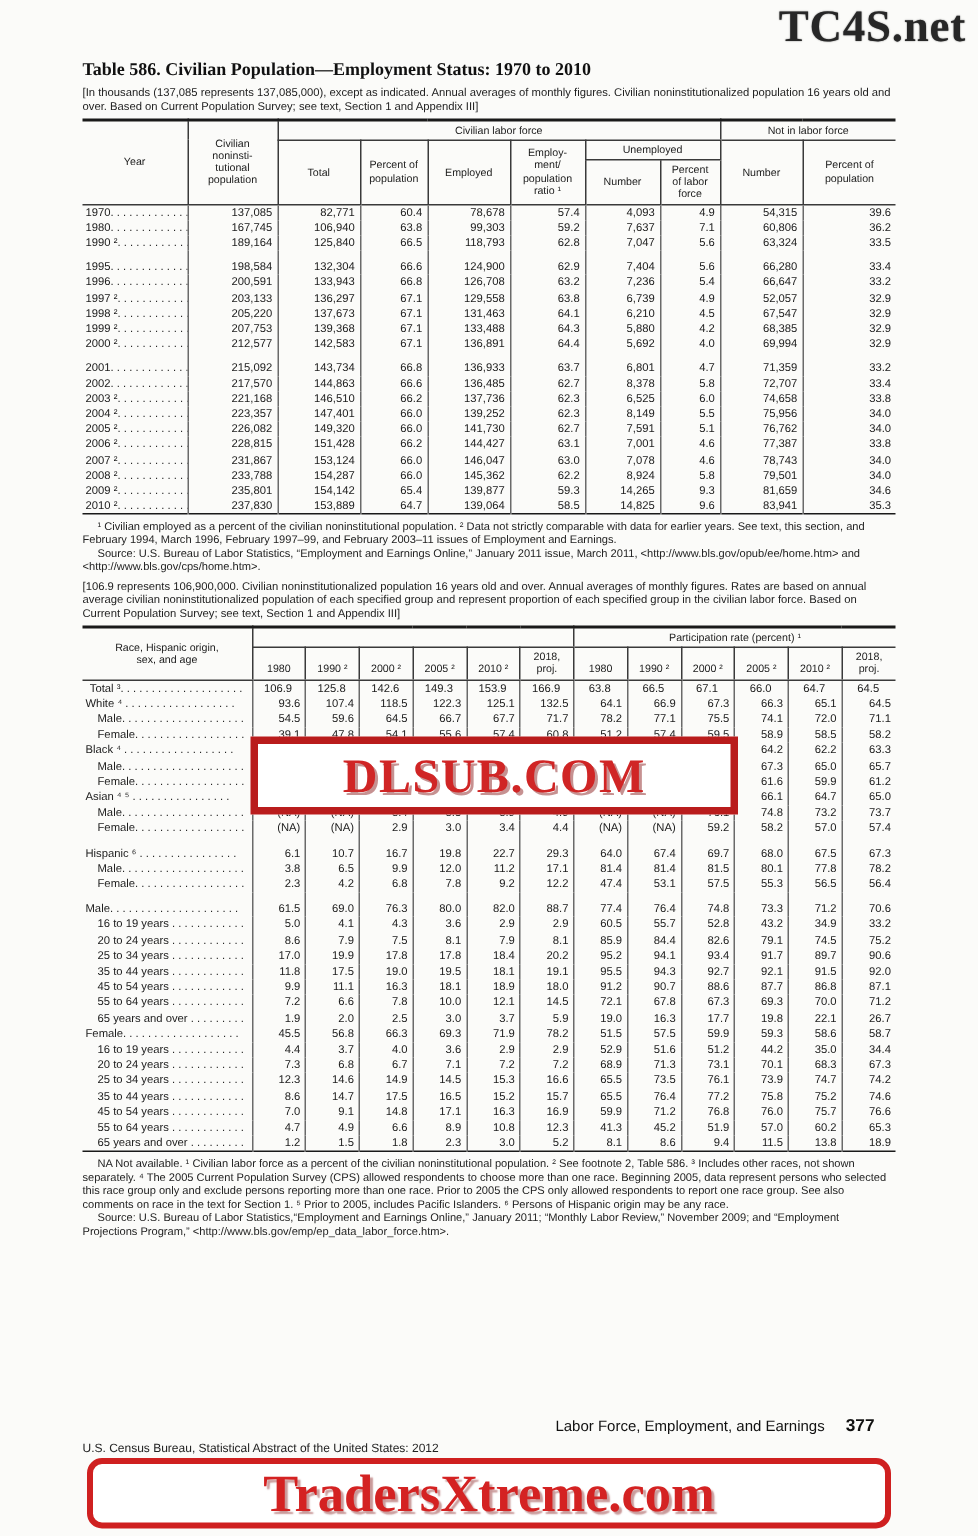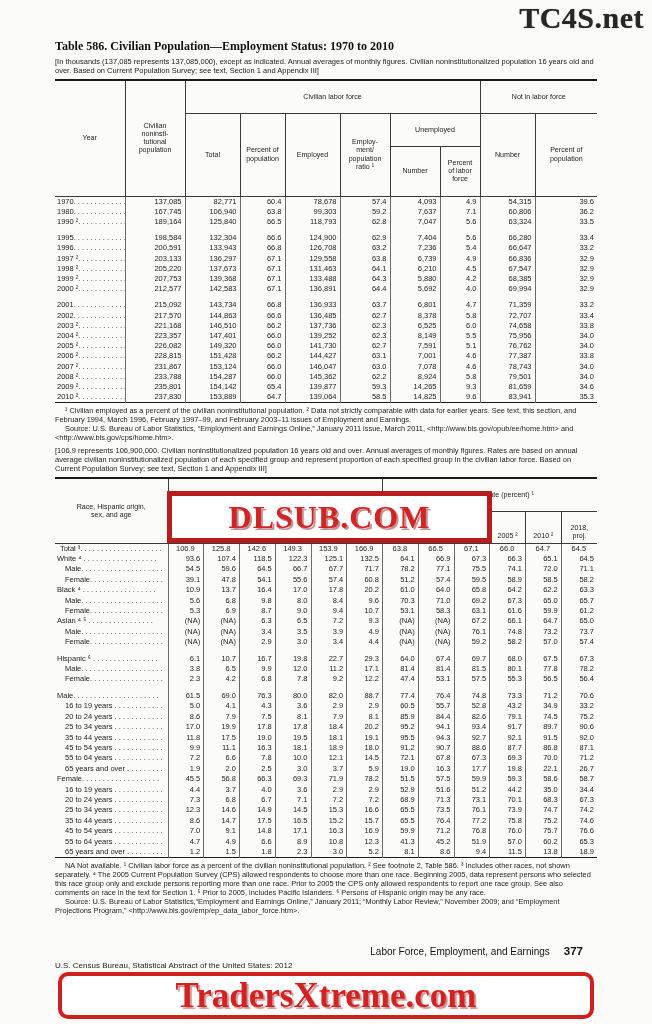--- a/index.html
+++ b/index.html
@@ -11,21 +11,21 @@
 
   
   .t-title { font-family:"Liberation Serif",serif; font-weight:bold; font-size:12px; line-height:13.5px; margin-top:40px; color:#111; }
   .t-title.second { margin-top:32px; }
   .t-note { font-size:7.5px; line-height:9px; margin-top:3px; color:#222; }
 
   
   table.tbl { border-collapse:collapse; table-layout:fixed; width:100%; margin-top:4px;
               border-top:2px solid #1a1a1a; border-bottom:1px solid #1a1a1a; }
   .tbl th { font-weight:normal; font-size:7.1px; line-height:8.2px; text-align:center; vertical-align:middle;
-            padding:12px 1px; border-left:1px solid #3a3a3a; border-bottom:1px solid #3a3a3a; color:#1b1b1b; }
+            padding:2px 1px; border-left:1px solid #3a3a3a; border-bottom:1px solid #3a3a3a; color:#1b1b1b; }
   .tbl th.stub-h { border-left:none; }
   .tbl td { border-left:1px solid #6a6a6a; font-size:7.5px; padding:0 3px 0 2px; white-space:nowrap; }
   .t586 td { line-height:10.2px; }
   .t587 td { line-height:10.4px; }
   .tbl td.stub { border-left:none; text-align:left; overflow:hidden; padding-left:2px; }
   .tbl td.stub.ind { padding-left:10px; }
   .tbl td.num { text-align:right; }
   .tbl tr.sep td { padding-top:6px; }
   .tbl tr.bold td { font-weight:normal;text-align:center; }
   .t587 thead tr.yr-row th { vertical-align:bottom; padding-bottom:2px; }
@@ -169,21 +169,21 @@
         </tr>
         <tr>
           <td class="stub">1997 ². . . . . . . . . . . . .</td>
           <td class="num">203,133</td>
           <td class="num">136,297</td>
           <td class="num">67.1</td>
           <td class="num">129,558</td>
           <td class="num">63.8</td>
           <td class="num">6,739</td>
           <td class="num">4.9</td>
-          <td class="num">66,836</td>
+          <td class="num">52,057</td>
           <td class="num">32.9</td>
         </tr>
         <tr>
           <td class="stub">1998 ². . . . . . . . . . . . .</td>
           <td class="num">205,220</td>
           <td class="num">137,673</td>
           <td class="num">67.1</td>
           <td class="num">131,463</td>
           <td class="num">64.1</td>
           <td class="num">6,210</td>

